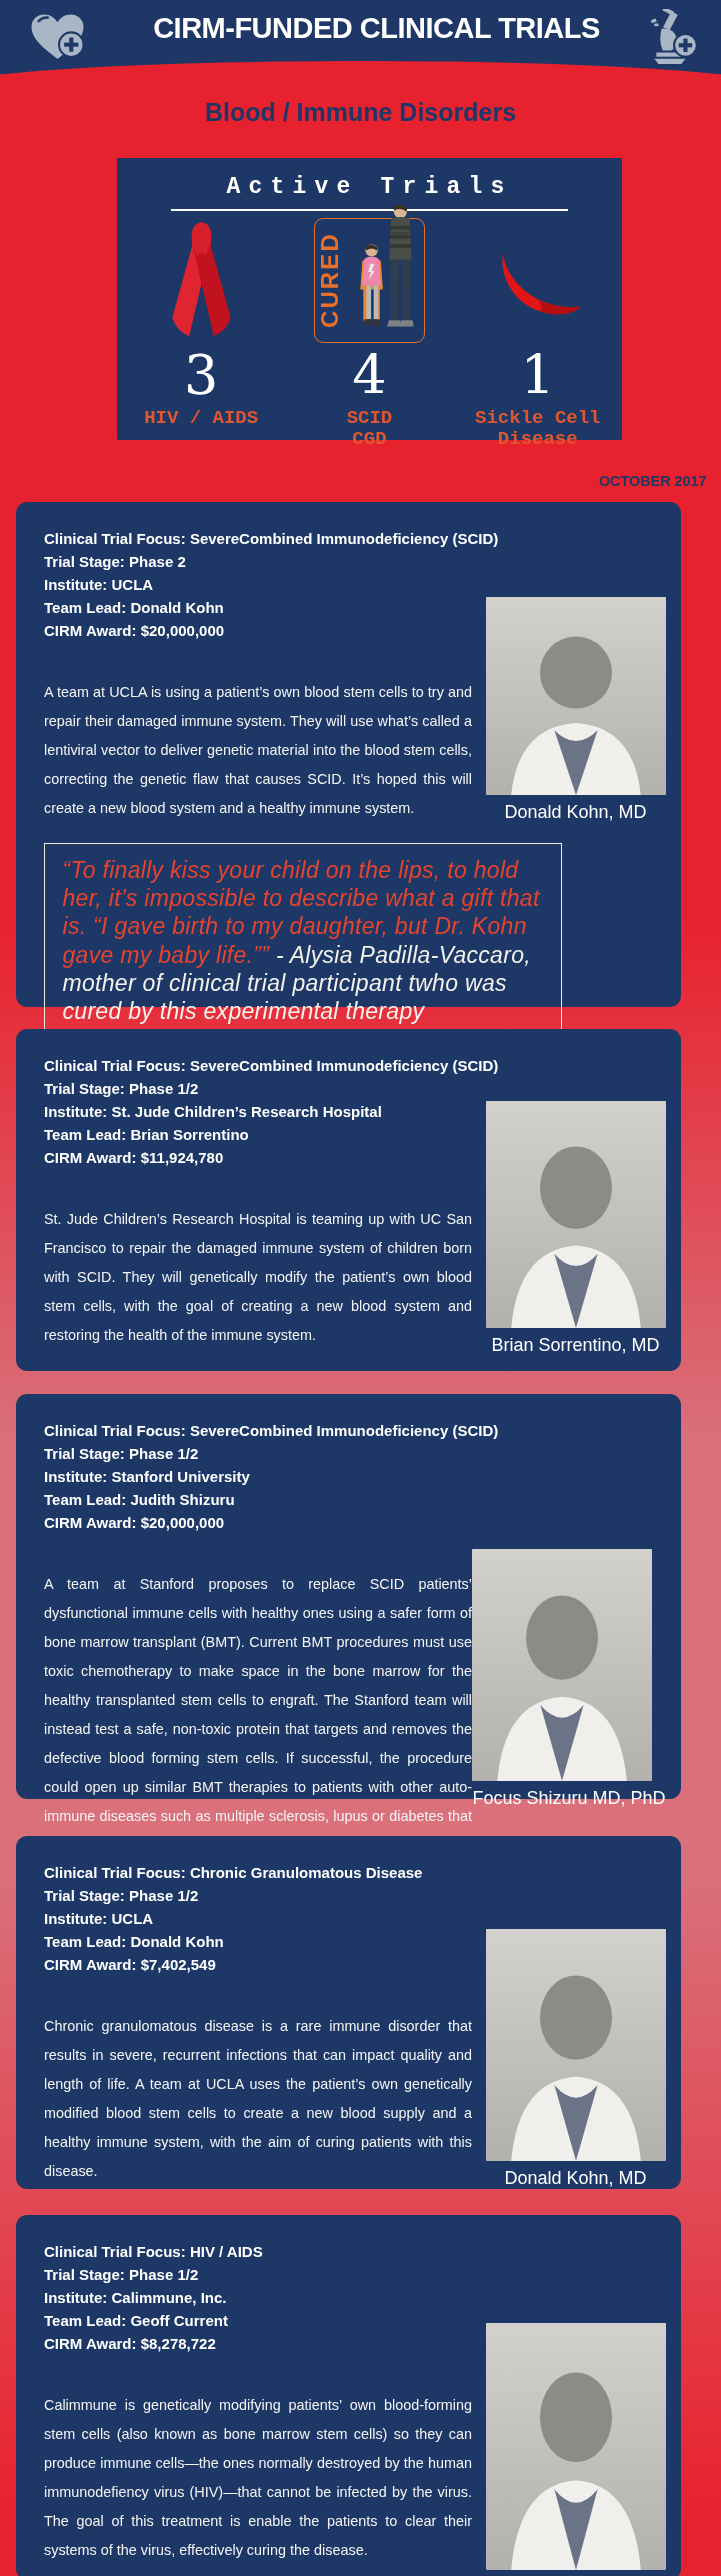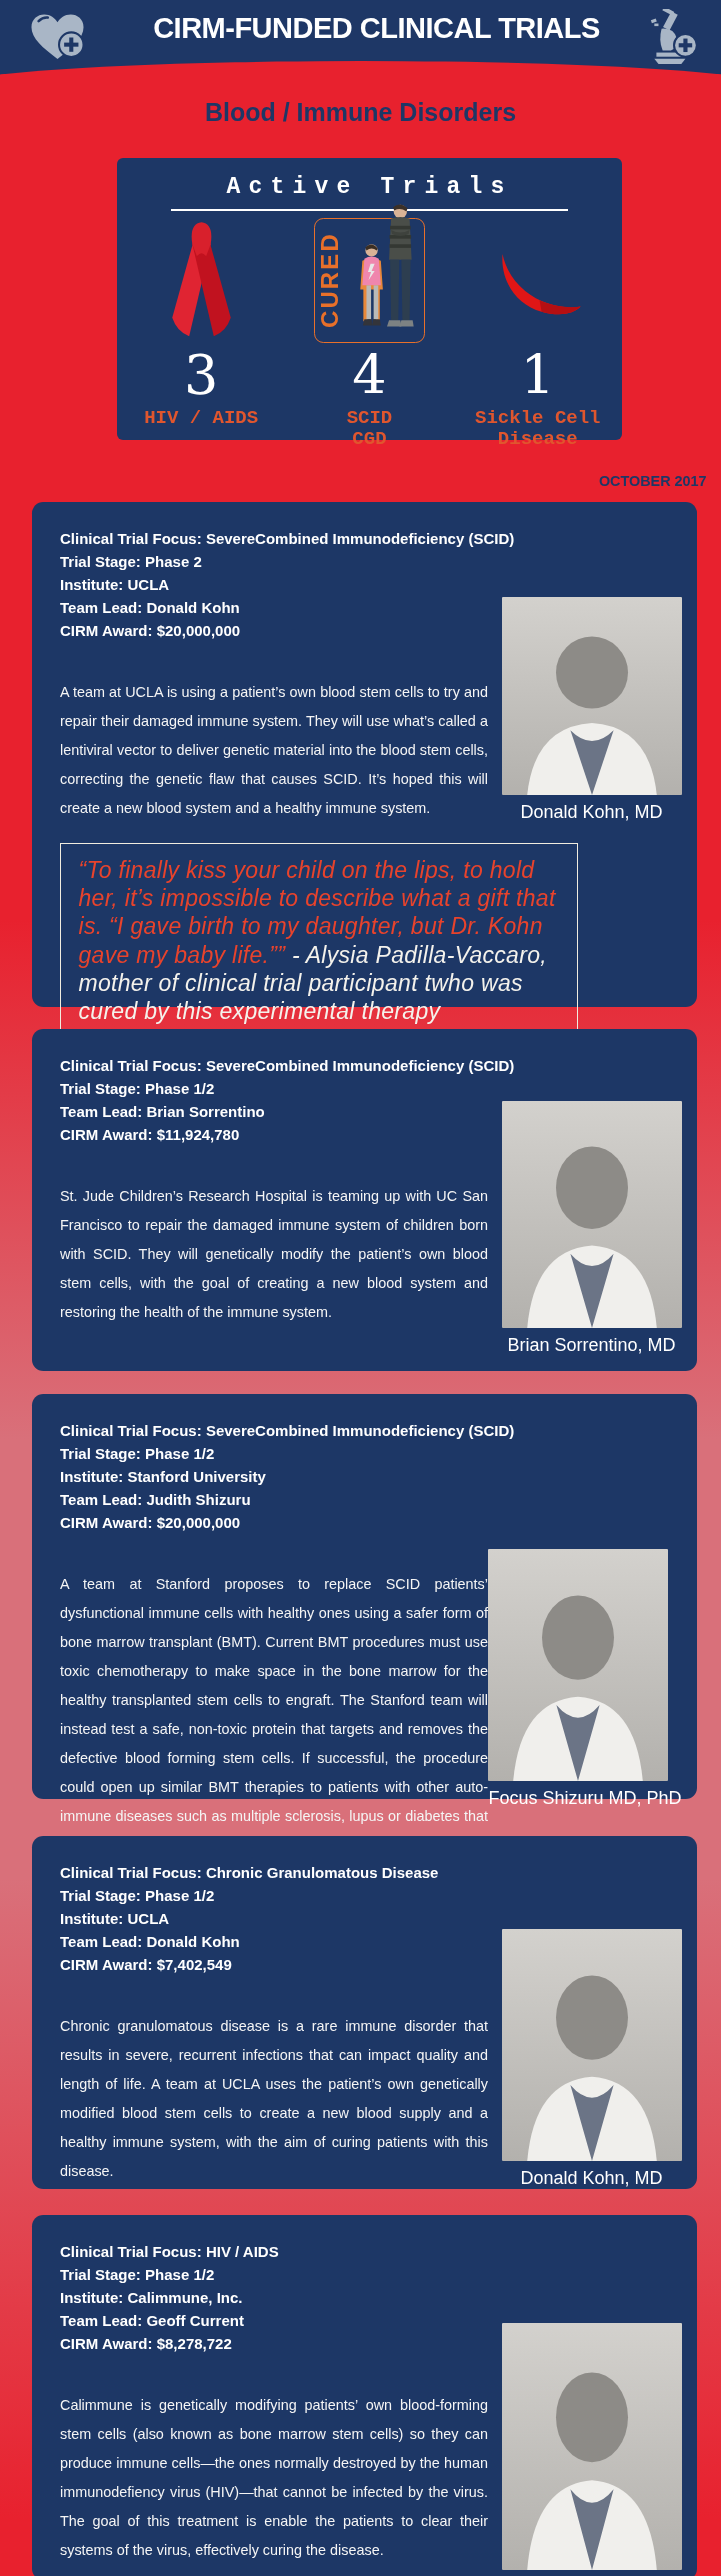--- a/index.html
+++ b/index.html
@@ -27,21 +27,21 @@
     position:absolute;top:98px;left:0;width:721px;z-index:4;text-align:center;
     color:#1e3766;font-size:25px;font-weight:bold;
   }
   .date-label{
     position:absolute;top:473px;right:14.4px;z-index:4;
     color:#1e3766;font-size:14.4px;font-weight:bold;
   }
   
   .at-box{
     position:absolute;left:117px;top:158px;width:505px;height:282px;z-index:3;
-    background:#1d3766;border-radius:6px;
+    background:#1d3766;border-radius:1px;
   }
   .at-title{
     margin-top:15.5px;text-align:center;color:#fff;
     font-family:"Liberation Mono",monospace;font-size:23px;font-weight:bold;letter-spacing:8.2px;
   }
   .at-divider{width:397px;height:2.1px;background:#fff;margin:9.3px auto 0 auto;}
   .at-icons{display:flex;height:134px;align-items:flex-end;}
   .at-col{width:33.33%;display:flex;justify-content:center;align-items:flex-end;}
   .at-counts{display:flex;margin-top:4.1px;}
   .at-count{width:33.33%;text-align:center;color:#fff;font-family:"DejaVu Serif",serif;font-size:54px;line-height:1;}
@@ -52,21 +52,21 @@
     position:relative;width:109px;height:123px;background:#1d3766;
     border:1px solid #e8702a;border-radius:9.3px;margin-bottom:2.1px;
   }
   .cured-text{
     position:absolute;left:1px;top:5.2px;height:112px;width:33px;
     writing-mode:vertical-rl;transform:rotate(180deg);text-align:center;
     color:#e8702a;font-size:24px;font-weight:bold;letter-spacing:2.1px;
   }
   
   .card{
-    position:absolute;left:32px;width:665px;z-index:3;
+    position:absolute;left:16px;width:665px;z-index:3;
     background:#1d3766;border-radius:11.3px;box-sizing:border-box;
     padding:25px 26px 0 28px;color:#fff;
   }
   .fields{font-size:15px;font-weight:bold;line-height:23px;max-width:464px;}
   .desc{
     margin-top:36px;width:428px;font-size:14.4px;line-height:29px;
     text-align:justify;color:#f5f5f5;
   }
   .portrait{position:absolute;right:15.5px;}
   .portrait svg{display:block;border-radius:1px;}
@@ -204,20 +204,21 @@
           <path d="M38 74 L50 110 L62 74 Q50 86 38 74 Z" fill="#6b7486"></path>
         </svg>
         <div class="caption">Donald Kohn, MD</div>
       </div>
       <div class="quote-box" style="top: 341px; min-height: 137px;"><span class="quote-red">“To finally kiss your child on the lips, to hold her, it’s impossible to describe what a gift that is. “I gave birth to my daughter, but Dr. Kohn gave my baby life.””</span><span class="quote-white"> - Alysia Padilla-Vaccaro, mother of clinical trial participant twho was cured by this experimental therapy</span></div>
     </div>
     <div class="card" style="top: 1029px; height: 342px;">
       <div class="fields">
         <div><span>Clinical Trial Focus:</span>&nbsp;<span>SevereCombined Immunodeficiency (SCID)</span></div>
         <div><span>Trial Stage:</span>&nbsp;<span>Phase 1/2</span></div>
+        <div><span>Institute:</span>&nbsp;<span>St. Jude Children’s Research Hospital</span></div>
         <div><span>Team Lead:</span>&nbsp;<span>Brian Sorrentino</span></div>
         <div><span>CIRM Award:</span>&nbsp;<span>$11,924,780</span></div>
       </div>
       <div class="desc">St. Jude Children’s Research Hospital is teaming up with UC San Francisco to repair the damaged immune system of children born with SCID. They will genetically modify the patient’s own blood stem cells, with the goal of creating a new blood system and restoring the health of the immune system.</div>
       <div class="portrait" style="top: 72px;">
         <svg width="180" height="227" viewBox="0 0 100 110" preserveAspectRatio="none">
           <defs>
             <linearGradient id="pg1" x1="0" y1="0" x2="0" y2="1">
               <stop offset="0" stop-color="#d3d1cd"></stop>
               <stop offset="1" stop-color="#b3b1ad"></stop>

